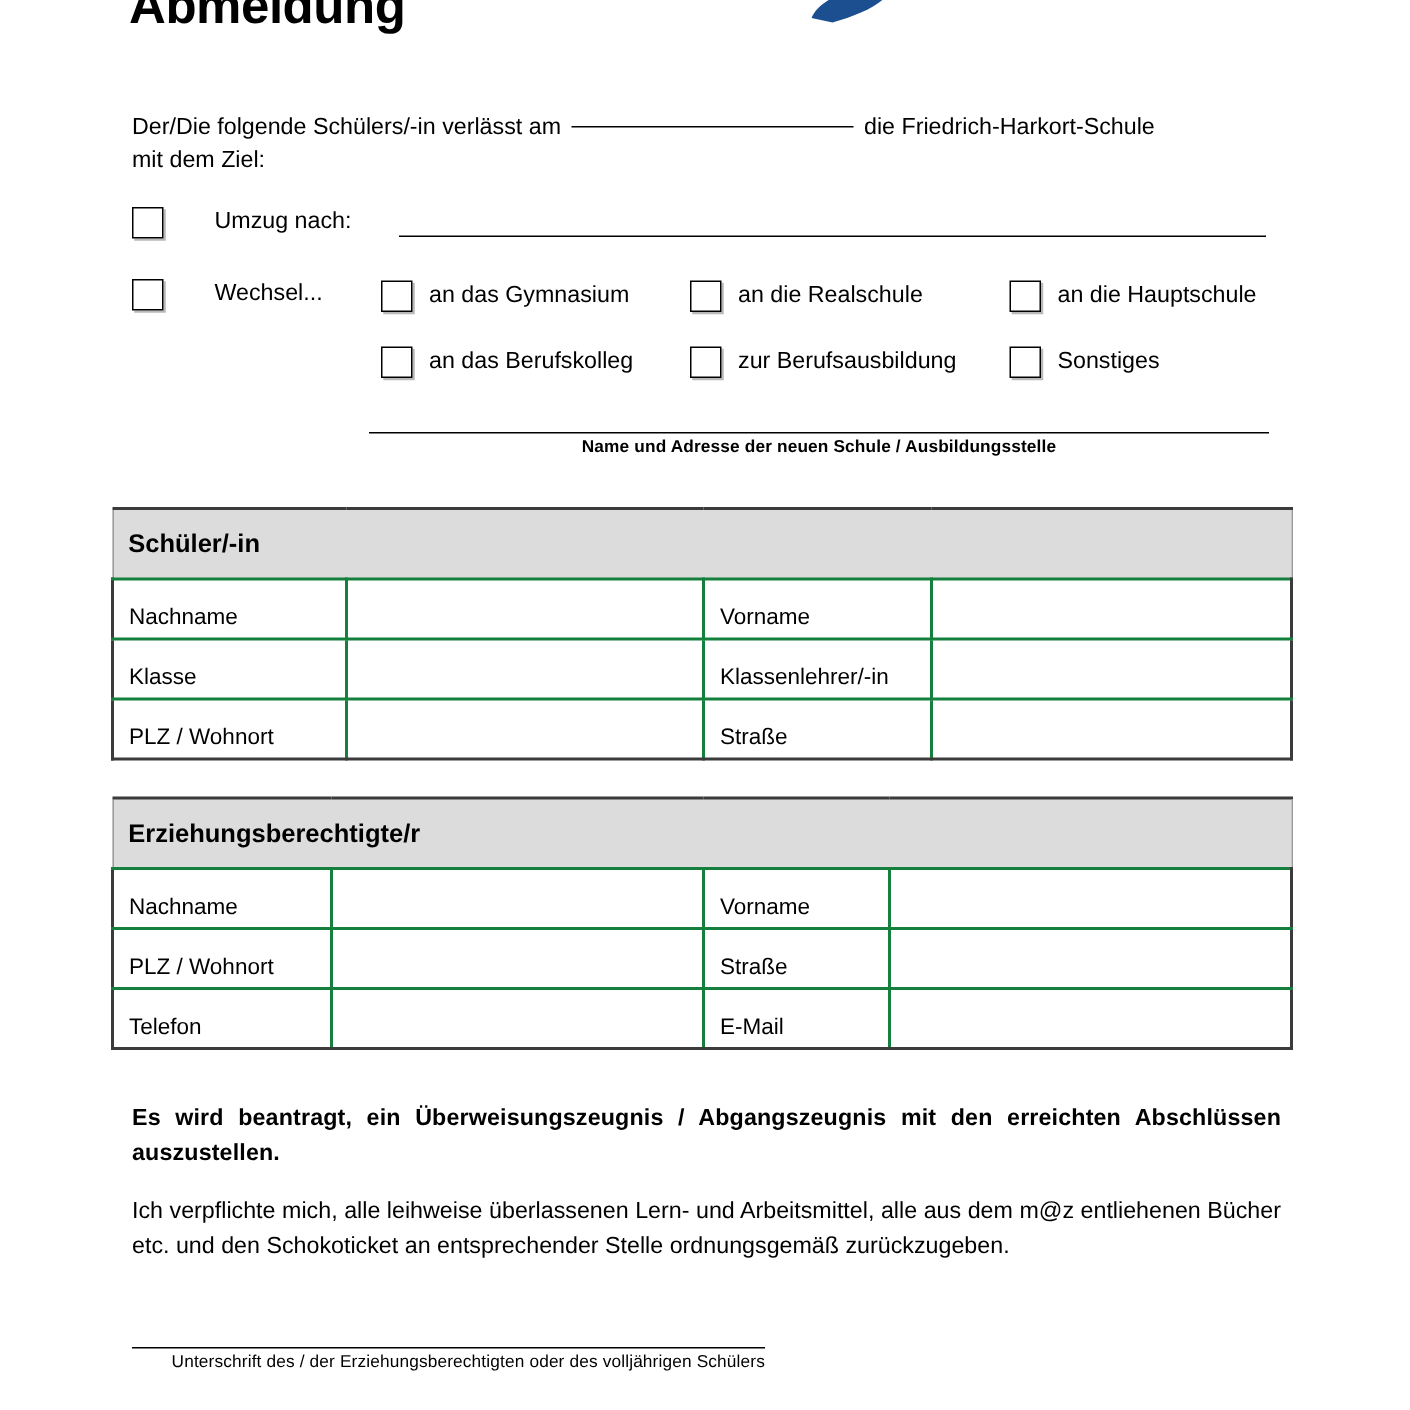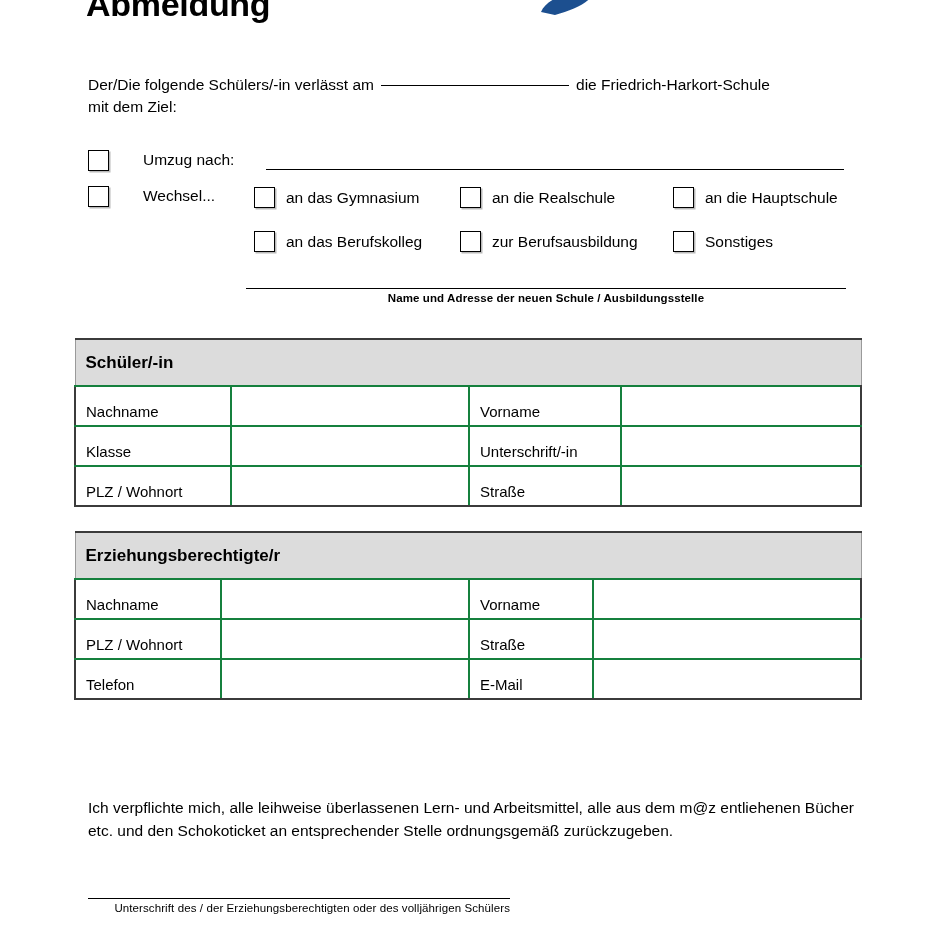--- a/index.html
+++ b/index.html
@@ -73,21 +73,21 @@
     height: 21px;
     border: 1.8px solid #000;
     background: #fff;
     box-shadow: 1.5px 1.5px 0 0 #b9b9b9;
     vertical-align: middle;
     box-sizing: border-box;
   }
   .row-umzug {
     position: absolute;
     left: 88px;
-    top: 150px;
+    top: 138px;
     width: 772px;
     height: 24px;
     padding-left: 32px;
   }
   .row-umzug .cb { position: absolute; left: 0; top: 0; }
   .row-umzug .lbl {
     position: absolute;
     left: 55px;
     top: -1px;
     font-size: 15.5px;
@@ -298,21 +298,21 @@
       </tr>
       <tr>
         <td class="lab edge-l">Nachname</td>
         <td class="fill"></td>
         <td class="lab">Vorname</td>
         <td class="fill edge-r"></td>
       </tr>
       <tr>
         <td class="lab edge-l">Klasse</td>
         <td class="fill"></td>
-        <td class="lab">Unterschrift/-in</td>
+        <td class="lab">Klassenlehrer/-in</td>
         <td class="fill edge-r"></td>
       </tr>
       <tr class="last">
         <td class="lab edge-l">PLZ / Wohnort</td>
         <td class="fill"></td>
         <td class="lab">Straße</td>
         <td class="fill edge-r"></td>
       </tr>
     </tbody>
   </table>
@@ -342,18 +342,19 @@
       </tr>
       <tr class="last">
         <td class="lab edge-l">Telefon</td>
         <td class="fill"></td>
         <td class="lab">E-Mail</td>
         <td class="fill edge-r"></td>
       </tr>
     </tbody>
   </table>
 
+  <div class="para para-bold">Es wird beantragt, ein Überweisungszeugnis / Abgangszeugnis mit den erreichten Abschlüssen auszustellen.</div>
   <div class="para para-body">Ich verpflichte mich, alle leihweise überlassenen Lern- und Arbeitsmittel, alle aus dem m@z entliehenen Bücher etc. und den Schokoticket an entsprechender Stelle ordnungsgemäß zurückzugeben.</div>
 
   <div class="sig-rule"></div>
   <div class="sig-cap">Unterschrift des / der Erziehungsberechtigten oder des volljährigen Schülers</div>
 
 </div>
 
 </body></html>

